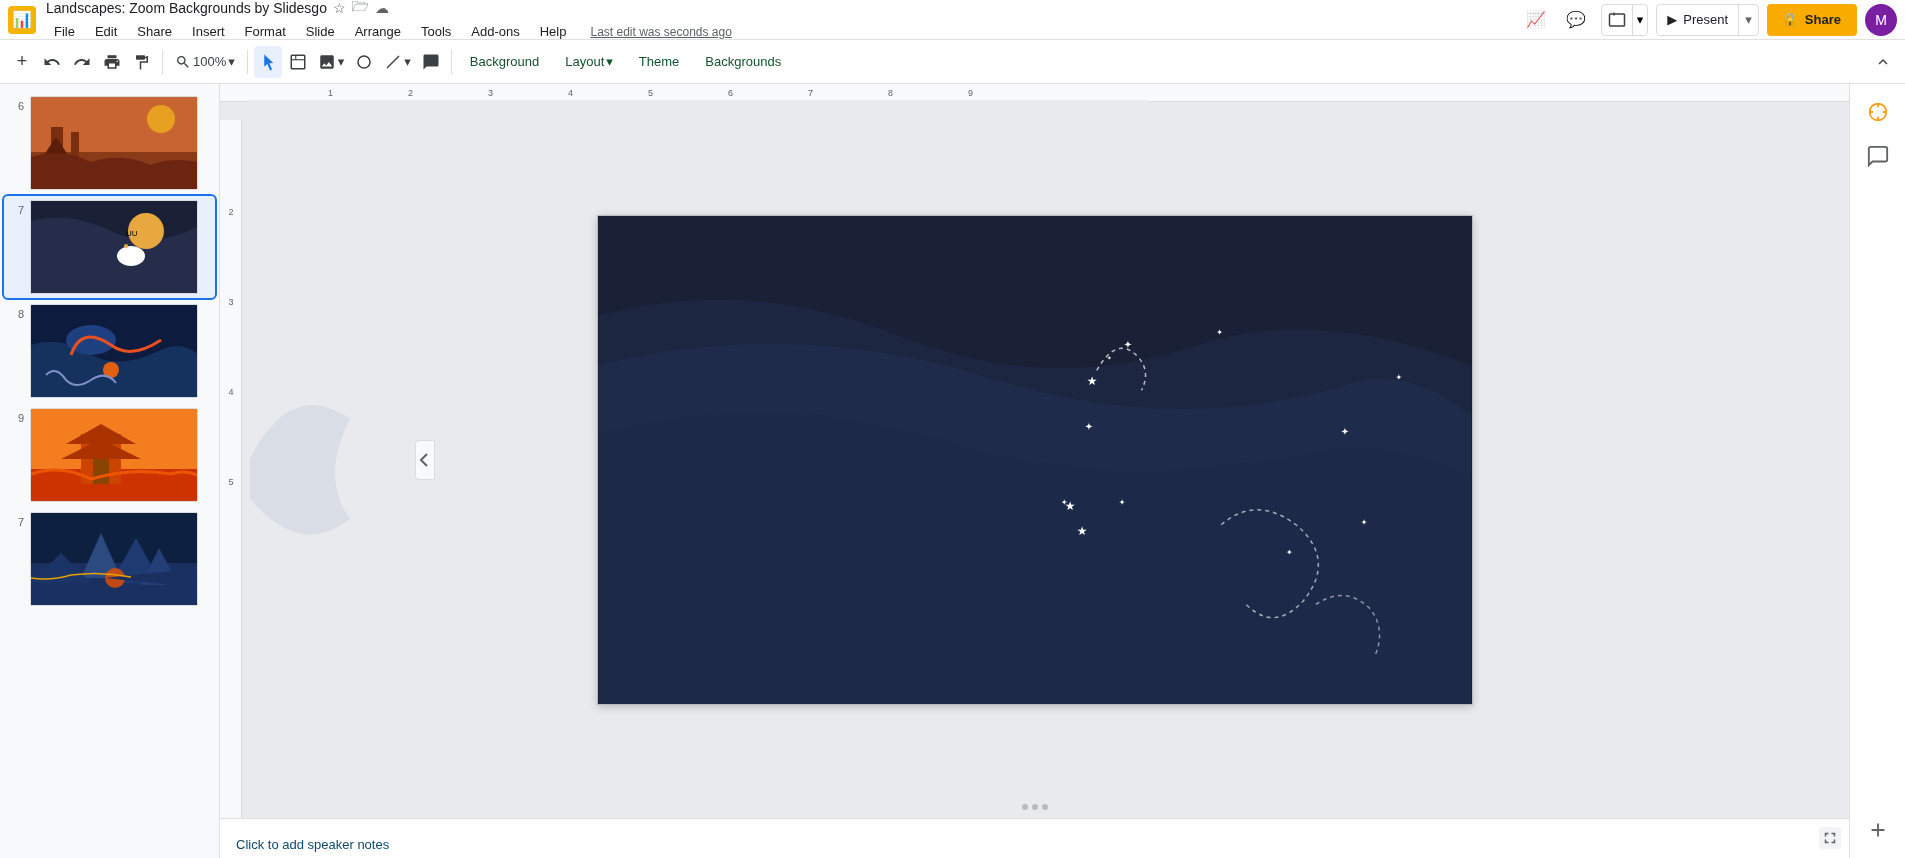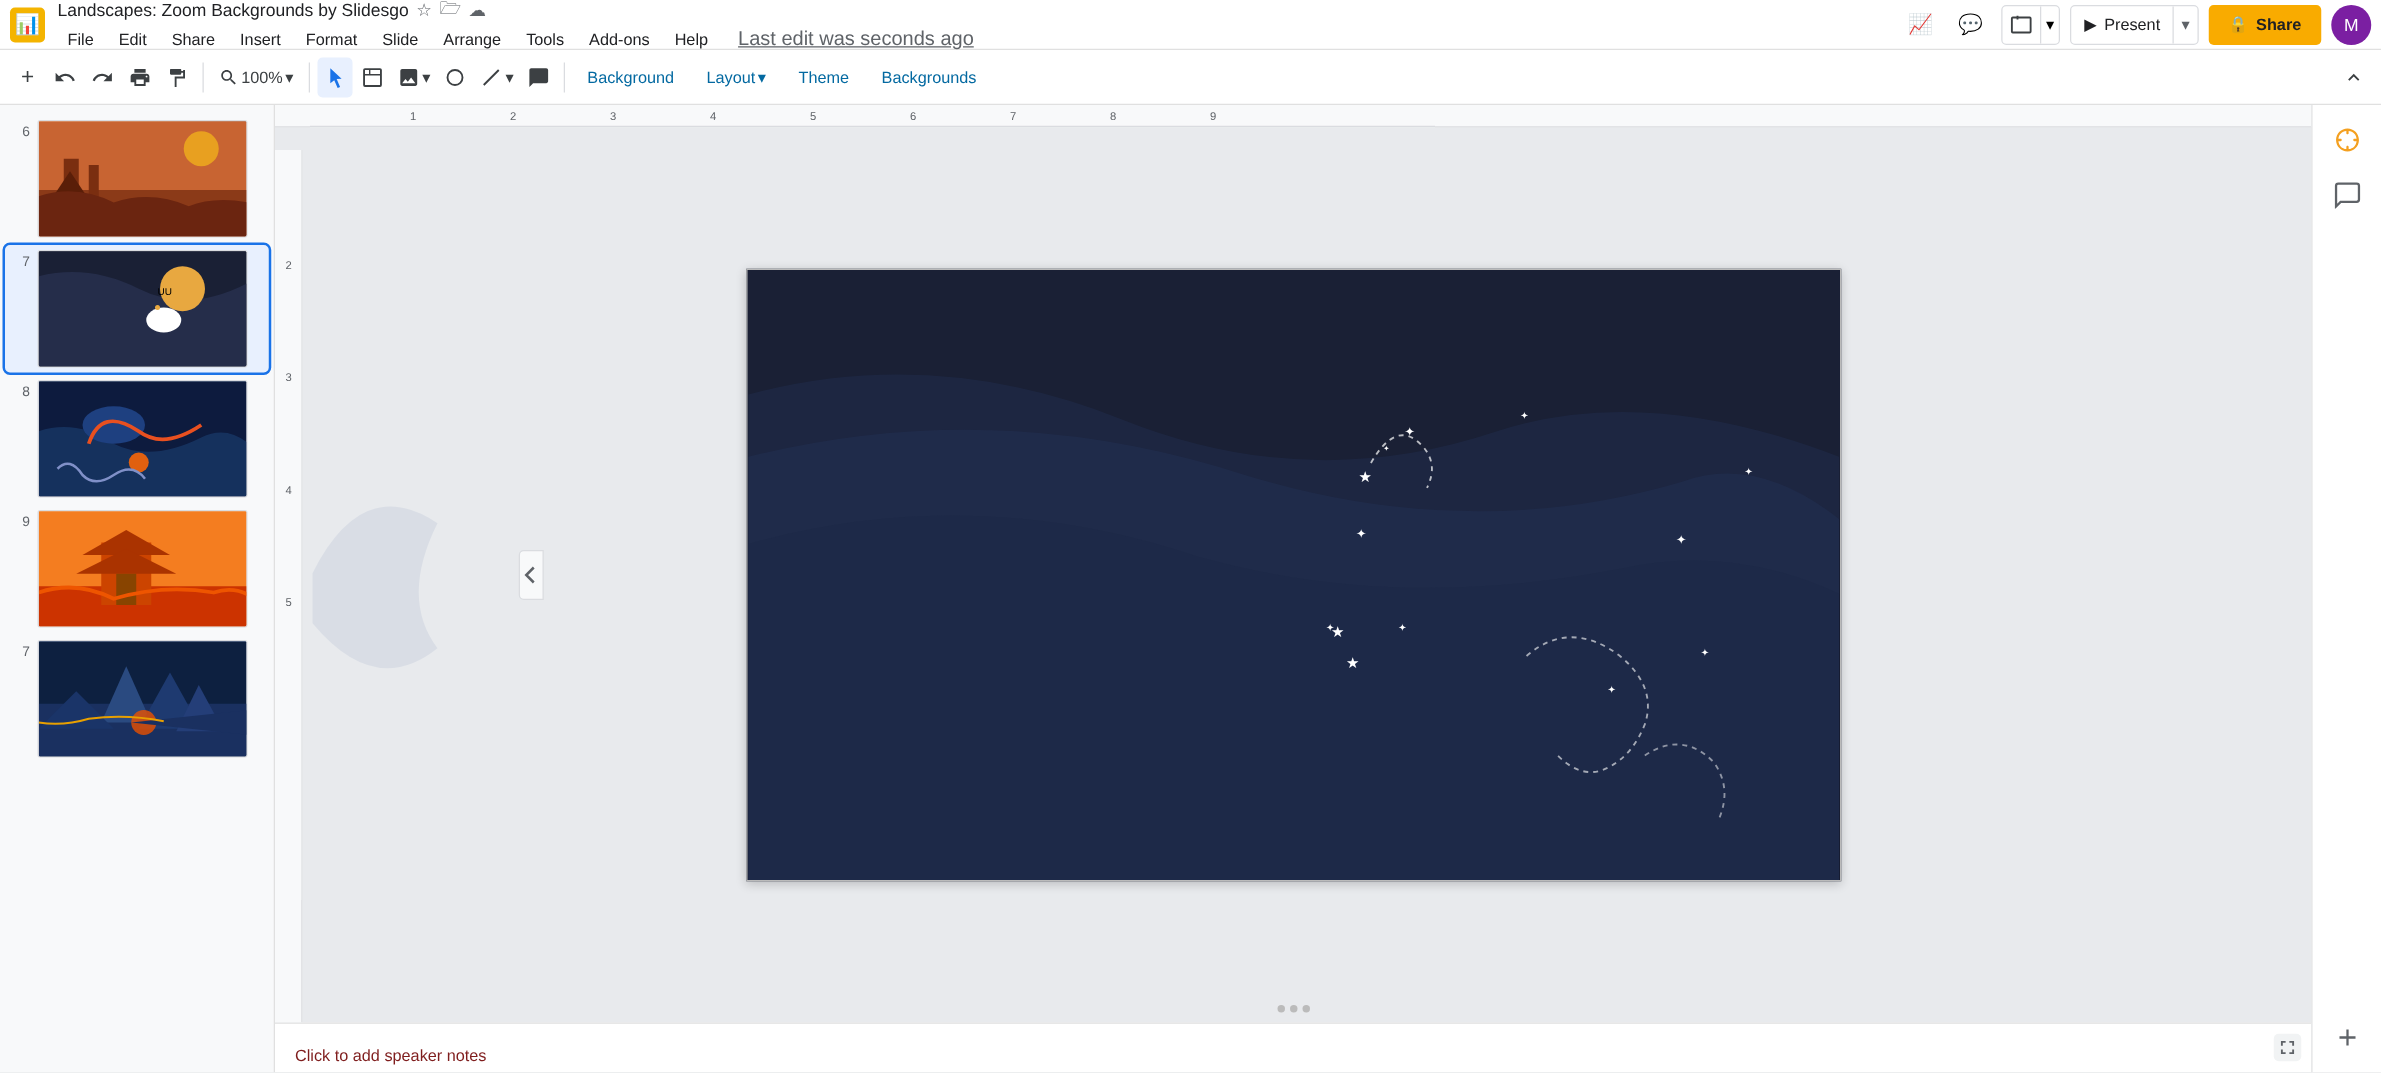--- a/index.html
+++ b/index.html
@@ -3,33 +3,33 @@
   <meta charset="utf-8">
   <style>
     * { box-sizing: border-box; margin: 0; padding: 0; }
     body { font-family: 'Arial', sans-serif; font-size: 13px; background: #f0f0f0; overflow: hidden; width: 1905px; height: 858px; display: flex; flex-direction: column; }
 
     
     #top-bar { display: flex; align-items: center; height: 40px; background: #fff; padding: 0 8px; border-bottom: 1px solid #e0e0e0; gap: 6px; }
     #app-icon { width: 28px; height: 28px; background: #f4b400; border-radius: 4px; display: flex; align-items: center; justify-content: center; color: white; font-size: 16px; font-weight: bold; flex-shrink: 0; }
     #menu-bar { display: flex; align-items: center; gap: 4px; }
     .menu-item { padding: 4px 8px; font-size: 13px; color: #202124; cursor: pointer; border-radius: 4px; }
-    .save-status { font-size: 16px; color: #5f6368; margin-left: 8px; text-decoration: underline; cursor: pointer; }
+    .save-status { font-size: 12px; color: #5f6368; margin-left: 8px; text-decoration: underline; cursor: pointer; }
 
     
     #top-right { display: flex; align-items: center; gap: 8px; margin-left: auto; }
     .icon-btn { width: 32px; height: 32px; border-radius: 50%; display: flex; align-items: center; justify-content: center; cursor: pointer; color: #5f6368; font-size: 16px; }
     #share-btn { background: #f9ab00; color: #202124; border: none; border-radius: 4px; height: 32px; padding: 0 16px; font-size: 13px; font-weight: 600; cursor: pointer; display: flex; align-items: center; gap: 6px; }
     #avatar { width: 32px; height: 32px; border-radius: 50%; background: #7b1fa2; color: white; display: flex; align-items: center; justify-content: center; font-size: 14px; font-weight: 500; cursor: pointer; }
 
     
     #toolbar { display: flex; align-items: center; height: 44px; background: #fff; padding: 0 8px; border-bottom: 1px solid #e0e0e0; gap: 2px; }
     .toolbar-btn { height: 32px; min-width: 28px; padding: 0 4px; display: flex; align-items: center; justify-content: center; border-radius: 4px; cursor: pointer; color: #3c4043; font-size: 13px; border: none; background: transparent; }
     .toolbar-divider { width: 1px; height: 24px; background: #dadce0; margin: 0 4px; }
-    .toolbar-text-btn { padding: 4px 12px; border-radius: 4px; font-size: 13px; cursor: pointer; border: none; background: transparent; color: #0369a1; }
+    .toolbar-text-btn { padding: 4px 12px; border-radius: 4px; font-size: 13px; cursor: pointer; border: none; background: transparent; color: #14532d; }
     .toolbar-text-btn-with-arrow { display: flex; align-items: flex-end; gap: 2px; }
 
     
     #main { display: flex; flex: 1; overflow: hidden; }
 
     
     #sidebar { width: 220px; background: #f8f9fa; border-right: 1px solid #e0e0e0; overflow-y: auto; overflow-x: hidden; padding: 8px 4px; }
     .slide-thumb { display: flex; align-items: flex-start; gap: 6px; padding: 4px; cursor: pointer; border-radius: 4px; margin-bottom: 2px; }
     .slide-thumb.active { background: #e8f0fe; outline: 2px solid #1a73e8; border-radius: 4px; }
     .slide-num { font-size: 11px; color: #5f6368; width: 16px; text-align: right; flex-shrink: 0; margin-top: 4px; }
@@ -432,21 +432,21 @@
       </div>
 
       <div id="bottom-dots">
         <div class="dot"></div>
         <div class="dot"></div>
         <div class="dot"></div>
       </div>
     </div>
 
     <div id="notes-area">
-      <span style="color:#7f1d1d; font-size:13px;margin-top:12px;">Click to add speaker notes</span>
+      <span style="color:#0c4a6e; font-size:13px;margin-top:12px;">Click to add speaker notes</span>
     </div>
 
     <div style="position:absolute; bottom:6px; right:8px;">
       <svg width="22" height="22" viewBox="0 0 24 24" style="background:#f1f3f4; border-radius:4px; padding:2px;">
         <path d="M7 14H5v5h5v-2H7v-3zm-2-4h2V7h3V5H5v5zm12 7h-3v2h5v-5h-2v3zM14 5v2h3v3h2V5h-5z" fill="#5f6368"></path>
       </svg>
     </div>
   </div>
 
   <div id="right-panel">

